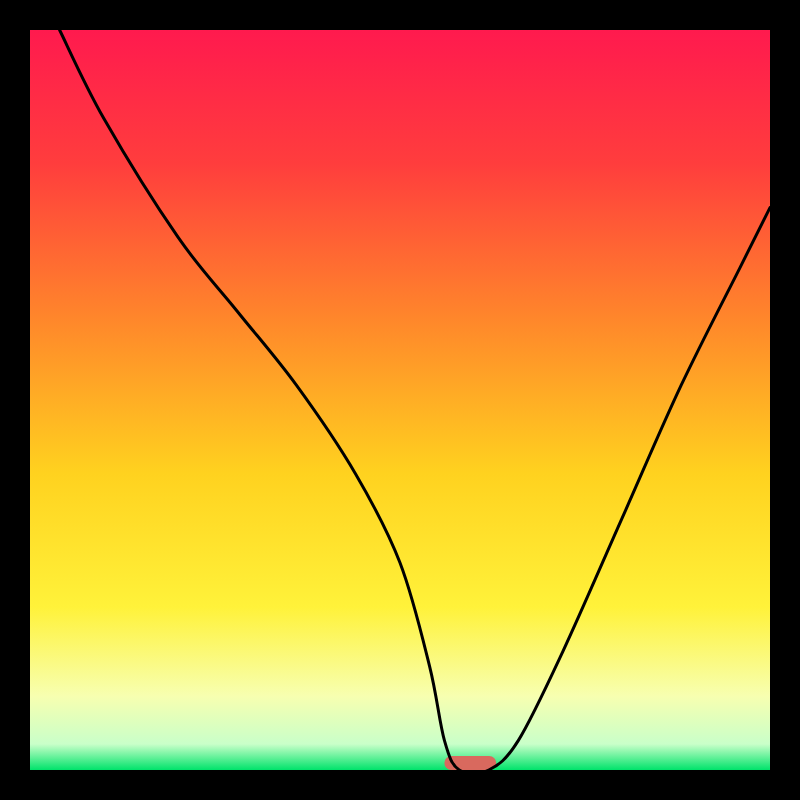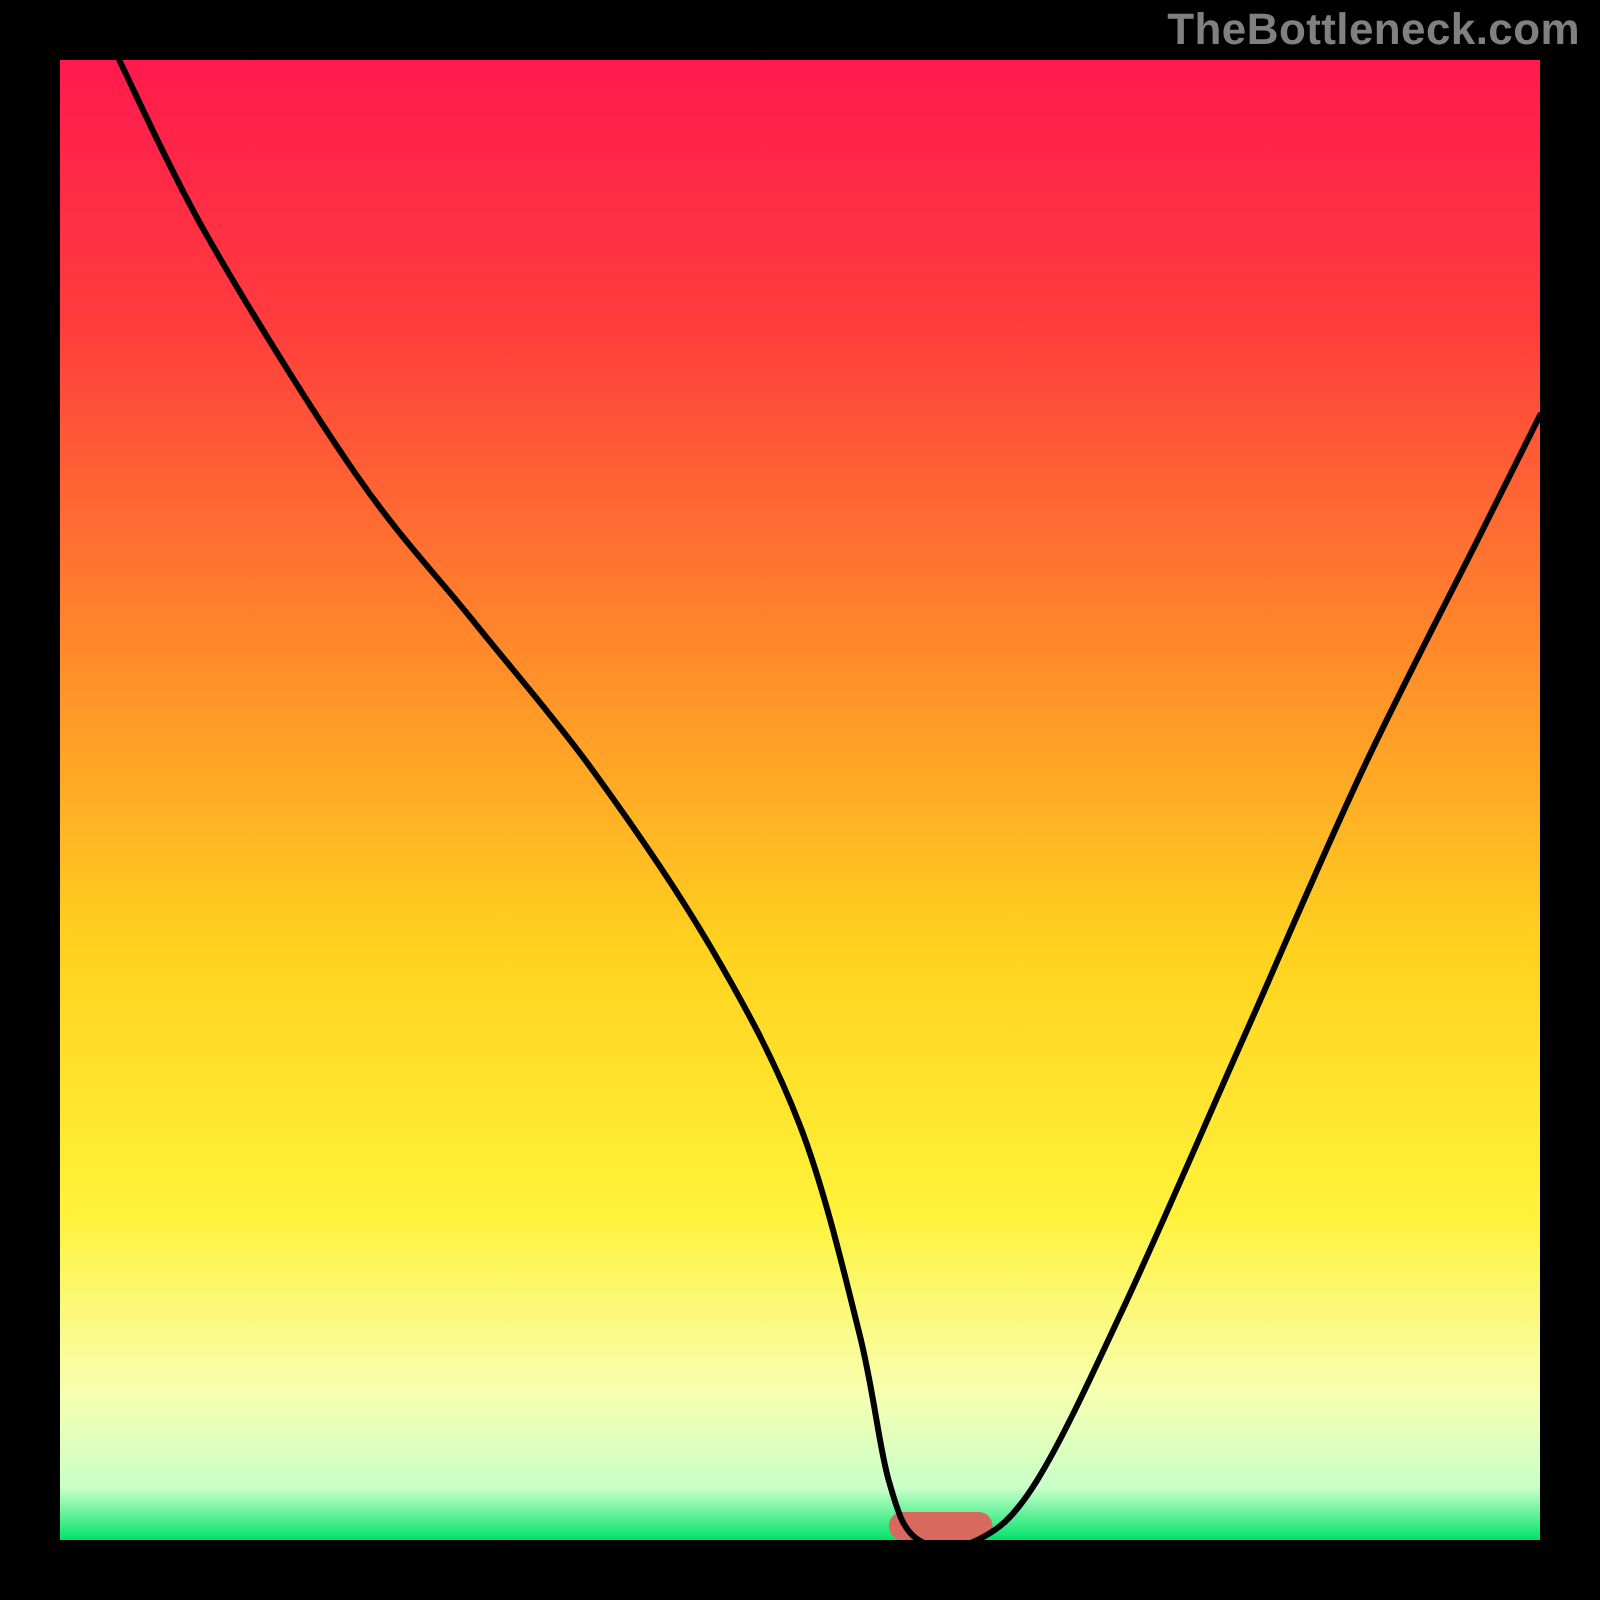--- a/index.html
+++ b/index.html
@@ -47,15 +47,14 @@
           <stop offset="90%" stop-color="#f7ffb0"></stop>
           <stop offset="96.5%" stop-color="#c9ffc9"></stop>
           <stop offset="100%" stop-color="#00e36b"></stop>
         </linearGradient>
   </defs>
   <rect id="plot-bg" fill="url(#bg-grad)" x="30" y="30" width="740" height="740"></rect>
   <rect id="marker-rect" rx="7" ry="7" x="444.40000000000003" width="51.799999999999955" y="756" height="14" fill="#d9695e"></rect>
   <path id="curve-path" fill="none" stroke="#000" stroke-width="3" stroke-linejoin="round" stroke-linecap="round" d="M 59.6 30 C 67 44.79999999999999, 84.26666666666667 84.26666666666662, 104 118.79999999999995 C 123.73333333333333 153.3333333333333, 155.8 205.13333333333338, 178 237.20000000000005 C 200.2 269.2666666666667, 217.4666666666667 286.5333333333333, 237.20000000000002 311.2 C 256.93333333333334 335.8666666666667, 276.66666666666663 358.06666666666666, 296.4 385.2 C 316.1333333333333 412.3333333333333, 338.33333333333337 444.4, 355.6 474 C 372.8666666666667 503.6, 387.6666666666667 530.7333333333333, 400 562.8 C 412.3333333333333 594.8666666666666, 422.20000000000005 636.8, 429.6 666.4 C 437 696, 439.4666666666667 723.1333333333333, 444.40000000000003 740.4 C 449.33333333333337 757.6666666666666, 451.8 765.0666666666666, 459.2 770 C 466.59999999999997 774.9333333333334, 478.93333333333334 774.9333333333334, 488.8 770 C 498.6666666666667 765.0666666666666, 506.0666666666668 760.1333333333333, 518.4000000000001 740.4 C 530.7333333333335 720.6666666666666, 545.5333333333333 688.6, 562.8 651.6 C 580.0666666666666 614.6, 602.2666666666667 562.8, 622 518.4 C 641.7333333333333 474, 661.4666666666667 427.1333333333333, 681.2 385.2 C 700.9333333333334 343.26666666666665, 725.6 296.4, 740.4 266.79999999999995 C 755.1999999999999 237.19999999999996, 765.0666666666666 217.46666666666667, 770 207.60000000000002"></path>
 </svg>
 
-<div class="watermark">TheBottleneck.com</div>
 
 </div>
 
 </body></html>

